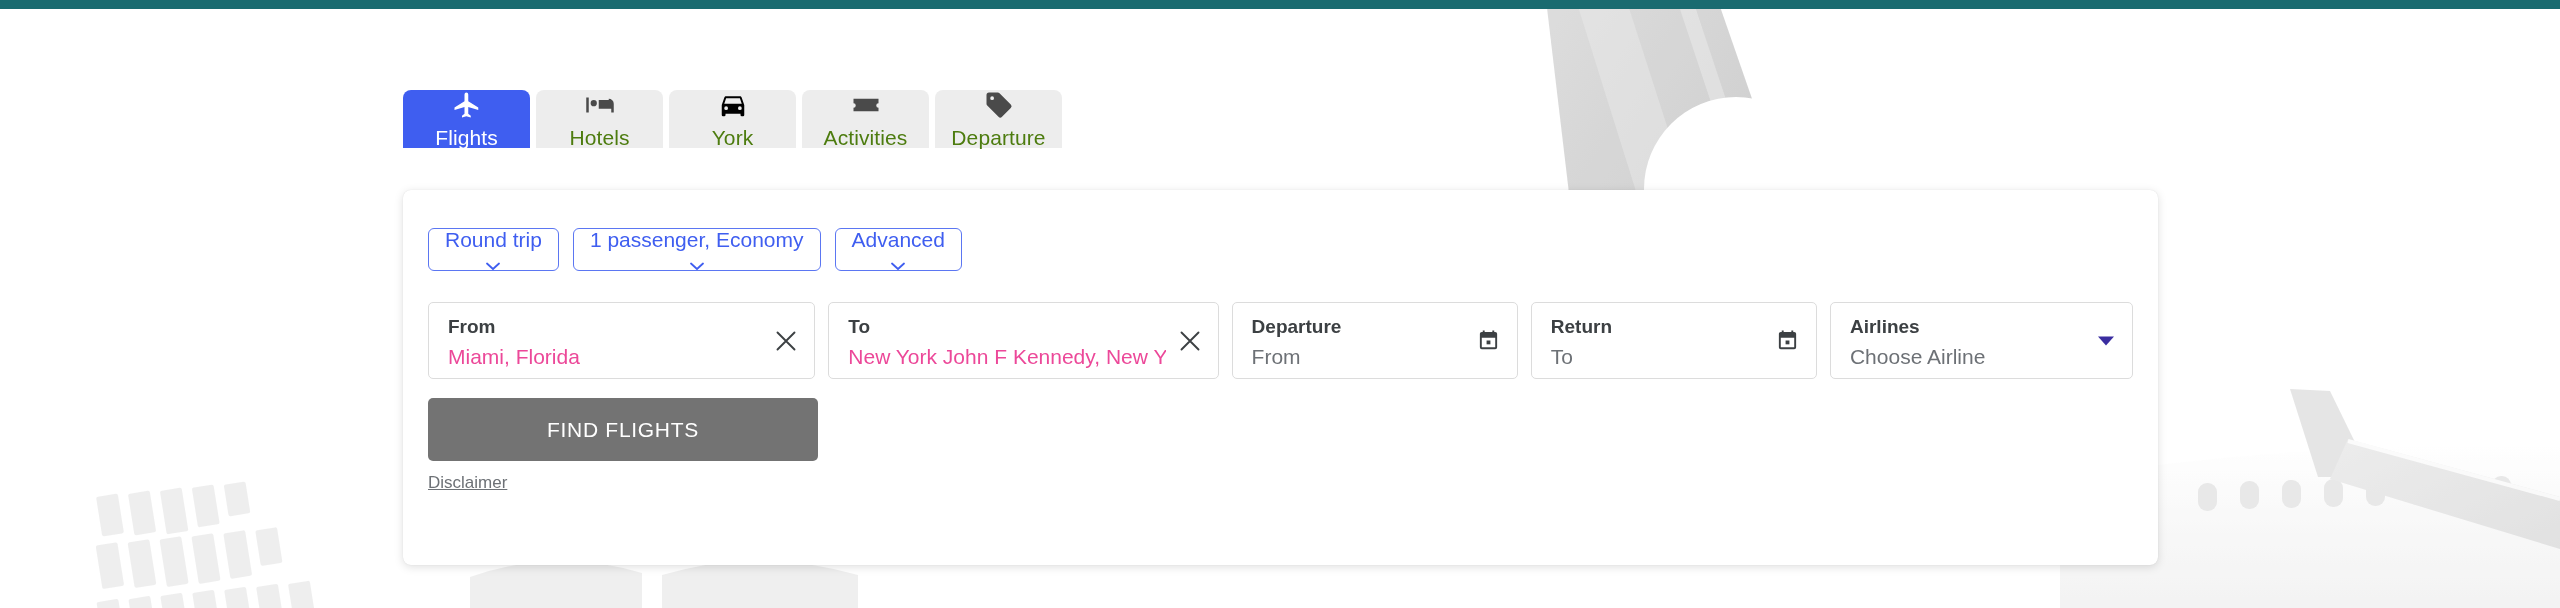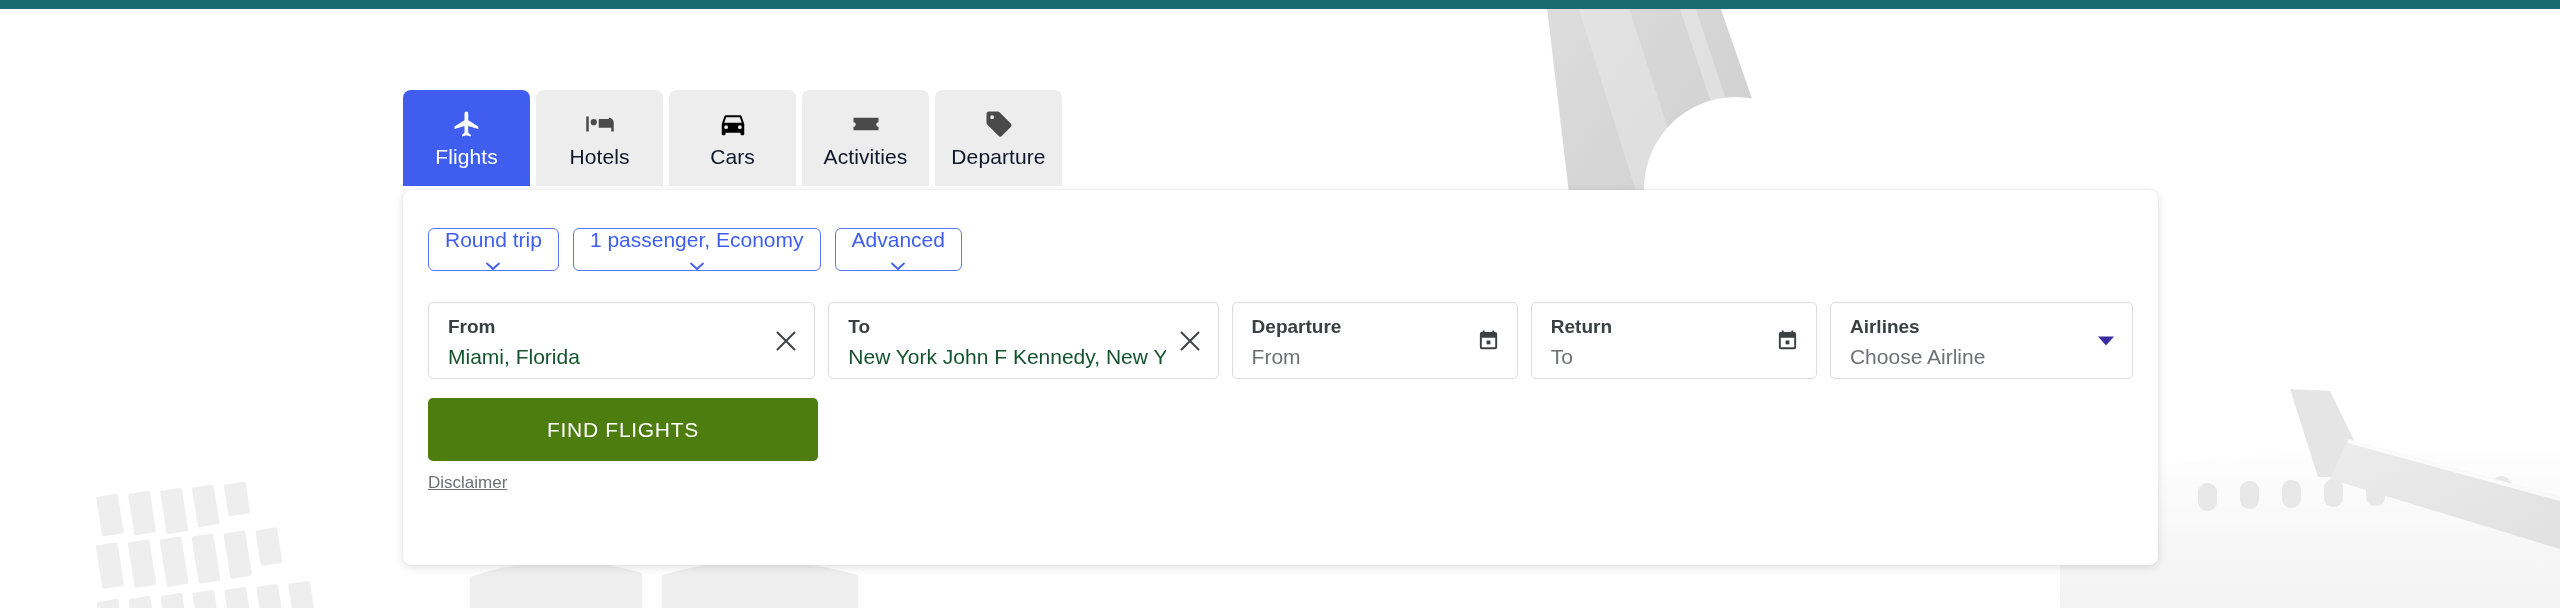--- a/index.html
+++ b/index.html
@@ -43,21 +43,21 @@
   .tabs {
     position: absolute;
     top: 90px;
     left: 403px;
     display: flex;
     gap: 6px;
     z-index: 20;
   }
   .tab {
     width: 127px;
-    height: 96px;
+    height: 58px;
     border-radius: 8px 8px 0 0;
     background: #ededed;
     display: flex;
     flex-direction: column;
     align-items: center;
     justify-content: center;
     gap: 7px;
     cursor: pointer;
     border: none;
     outline: none;
@@ -78,21 +78,21 @@
   .tab-icon svg path,
   .tab-icon svg rect,
   .tab-icon svg circle,
   .tab-icon svg polygon { fill: #4a4a4a; }
   .tab.is-active .tab-icon svg path,
   .tab.is-active .tab-icon svg rect,
   .tab.is-active .tab-icon svg circle,
   .tab.is-active .tab-icon svg polygon { fill: #ffffff; }
   .tab-label {
     font-size: 21px;
-    color: #0f172a;
+    color: #4d7c0f;
     line-height: 1;
     letter-spacing: .1px;
   }
   .tab.is-active .tab-label { color: #ffffff; }
 
   
   .search-card {
     position: absolute;
     top: 190px;
     left: 403px;
@@ -158,21 +158,21 @@
 
   .field-label {
     font-size: 19px;
     font-weight: bold;
     color: #3c4043;
     line-height: 1.25;
     white-space: nowrap;
   }
   .field-value {
     font-size: 21px;
-    color: #14532d;
+    color: #ec4899;
     line-height: 1.35;
     margin-top: 4px;
     white-space: nowrap;
     overflow: hidden;
   }
   .field-value.is-placeholder { color: #6d7176; }
 
   
   .field-action {
     position: absolute;
@@ -203,21 +203,21 @@
     cursor: pointer;
   }
 
   
   .submit-wrap {
     margin-top: 19px;
   }
   .find-btn {
     width: 390px;
     height: 63px;
-    background: #4d7c0f;
+    background: #737373;
     color: #ffffff;
     border: none;
     border-radius: 5px;
     font-size: 21px;
     font-family: "Liberation Sans", sans-serif;
     letter-spacing: .7px;
     cursor: pointer;
     display: block;
   }
   .disclaimer {
@@ -342,21 +342,21 @@
           <path d="M7 13a2.5 2.5 0 1 0 0-5 2.5 2.5 0 0 0 0 5zm12-5h-8v7H3V6H1v12h2v-3h18v3h2v-7a4 4 0 0 0-4-4z"></path>
         </svg>
     </span>
     <span class="tab-label">Hotels</span>
   </button>
 
   <button class="tab">
     <svg class="tab-icon" width="30" height="30" viewBox="0 0 24 24">
         <path d="M18.92 6.01C18.72 5.42 18.16 5 17.5 5h-11c-.66 0-1.21.42-1.42 1.01L3 12v8a1 1 0 0 0 1 1h1a1 1 0 0 0 1-1v-1h12v1a1 1 0 0 0 1 1h1a1 1 0 0 0 1-1v-8l-2.08-5.99zM6.5 16a1.5 1.5 0 1 1 0-3 1.5 1.5 0 0 1 0 3zm11 0a1.5 1.5 0 1 1 0-3 1.5 1.5 0 0 1 0 3zM5 11l1.5-4.5h11L19 11H5z"></path>
       </svg>
-    <span class="tab-label">Cars</span>
+    <span class="tab-label">York</span>
   </button>
 
   <button class="tab">
     <span class="tab-icon">
       <svg width="30" height="30" viewBox="0 0 24 24">
           <path d="M2 7h20v3.5a1.8 1.8 0 0 0 0 3.6V17H2v-2.9a1.8 1.8 0 0 0 0-3.6V7zm10 2.3l.95 2.1 2.3.2-1.74 1.52.53 2.25L12 14.2l-2.04 1.17.53-2.25L8.75 11.6l2.3-.2.95-2.1z"></path>
         </svg>
     </span>
     <span class="tab-label">Activities</span>
   </button>

